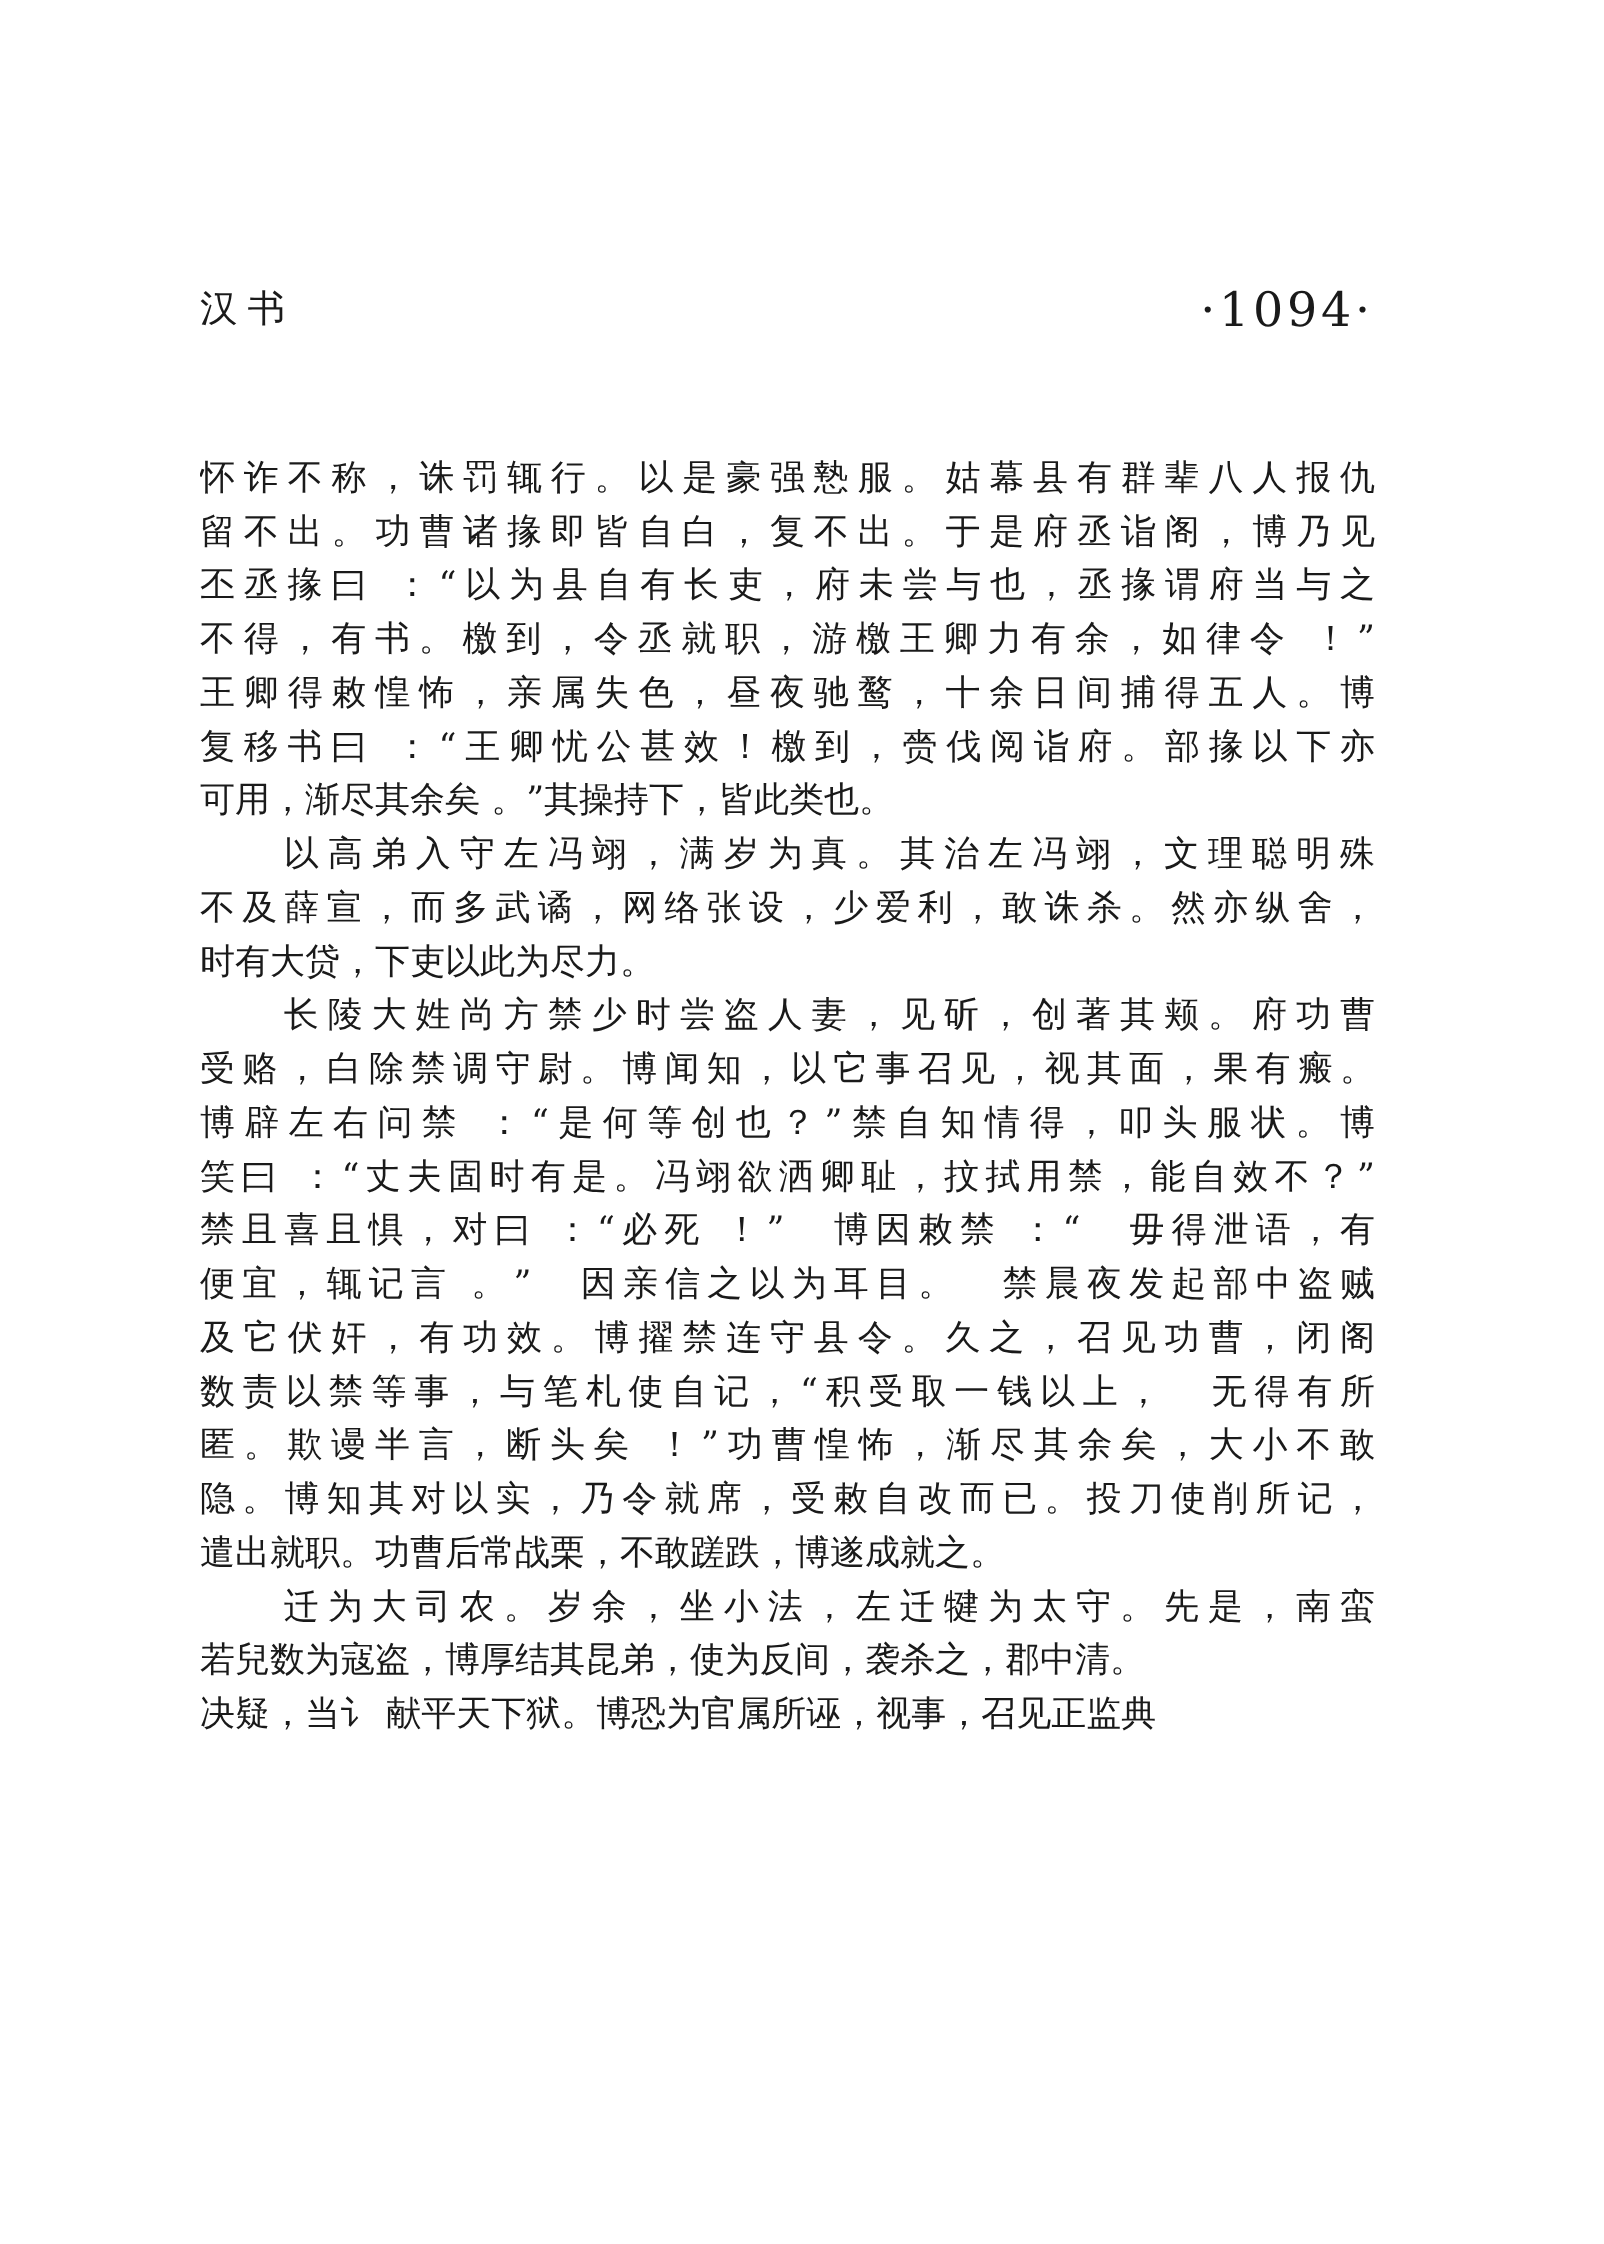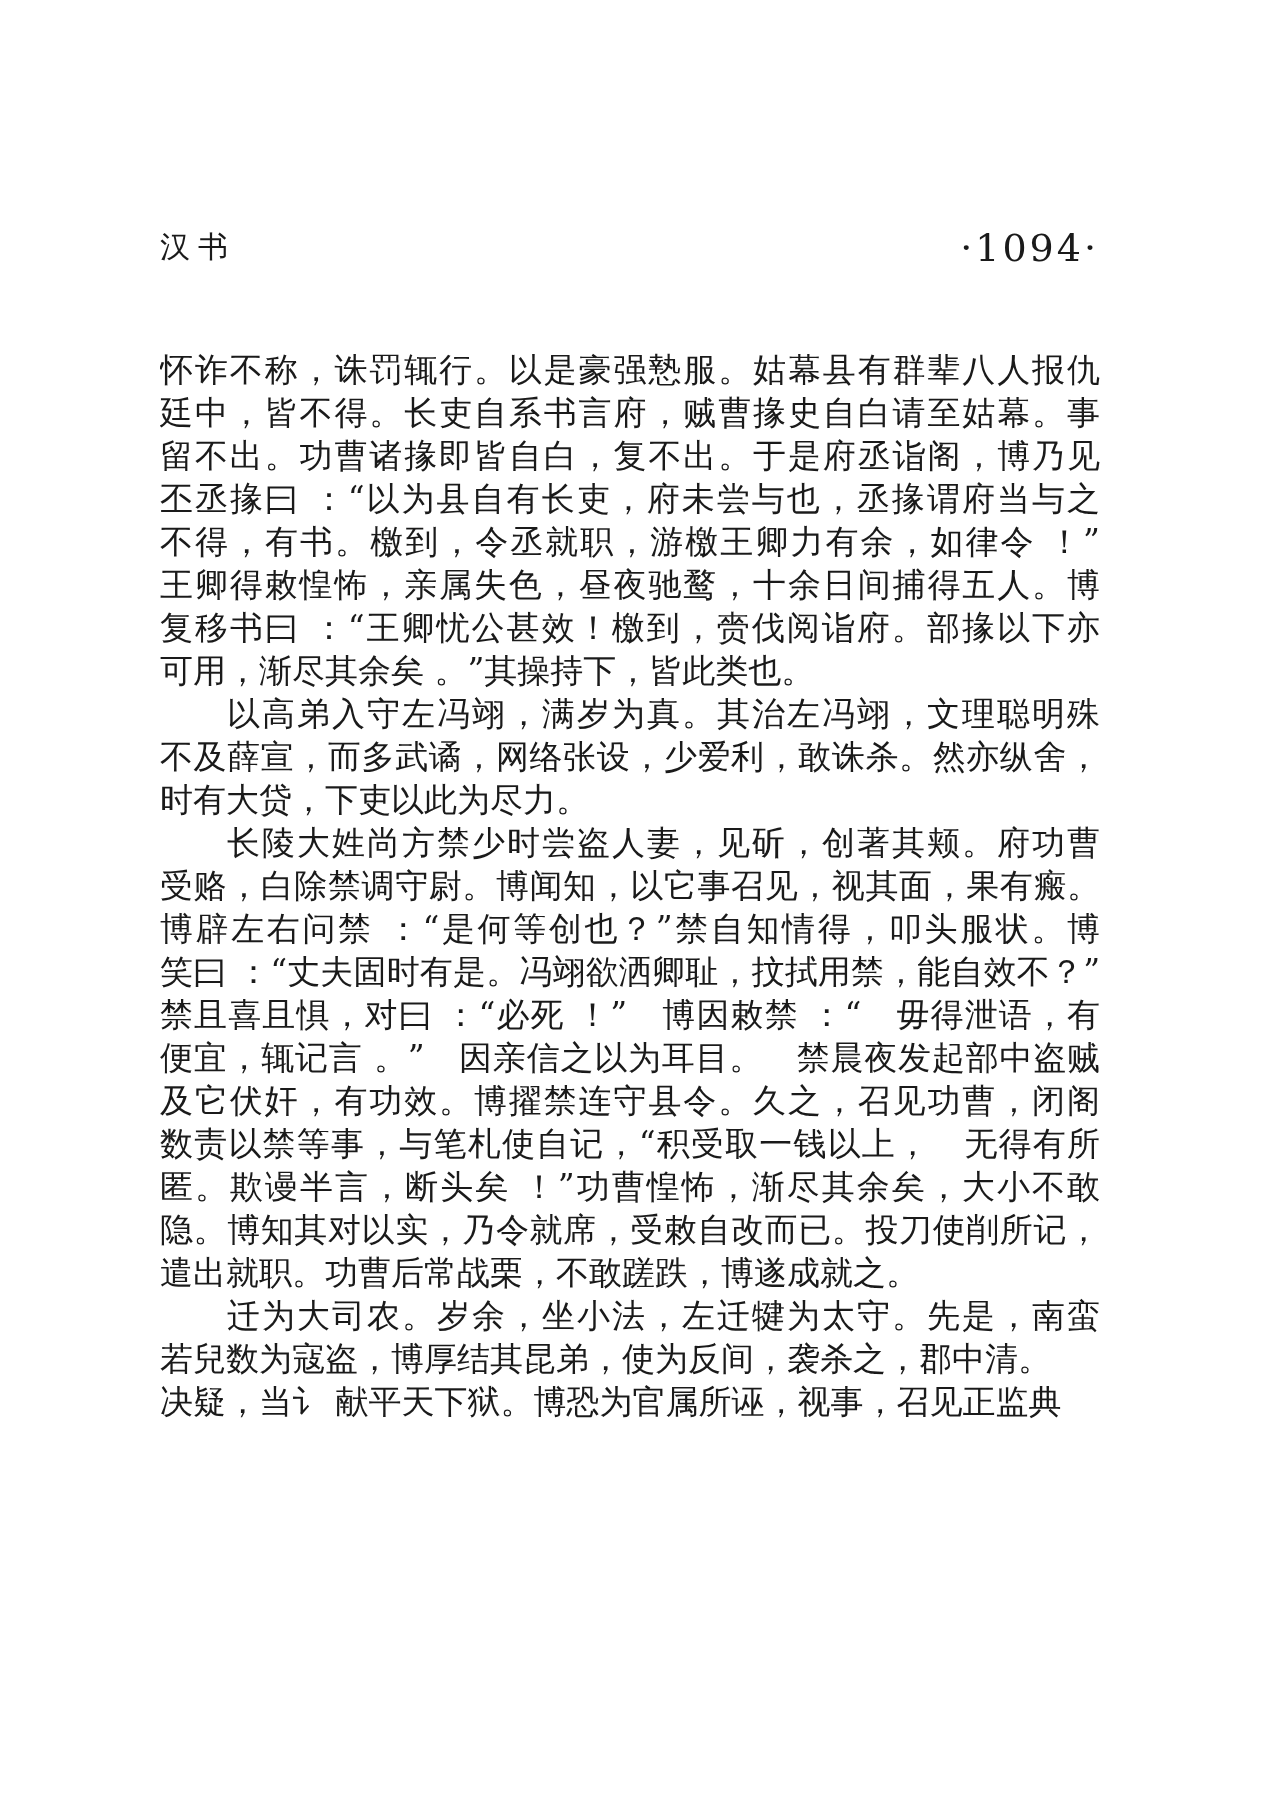--- a/index.html
+++ b/index.html
@@ -32,23 +32,23 @@
     position: absolute;
     top: 226px;
     right: 184px;
     font-size: 38px;
     letter-spacing: 3px;
     white-space: nowrap;
   }
   .text-block {
     position: absolute;
     left: 160px;
-    top: 348px;
+    top: 360px;
     width: 940px;
-    font-size: 33px;
+    font-size: 28px;
     line-height: 43px;
   }
   .line {
     text-align: justify;
     text-align-last: justify;
     height: 43px;
     overflow: hidden;
     white-space: nowrap;
   }
   .line.end {
@@ -59,21 +59,20 @@
   }
 </style>
 </head>
 <body>
 
 <div class="page">
   <div class="book-title">汉书</div>
   <div class="page-number">·1094·</div>
   <div class="text-block" id="text-block">
       <div class="line">怀诈不称，诛罚辄行。以是豪强慹服。姑幕县有群辈八人报仇</div>
-      <div class="line">廷中，皆不得。长吏自系书言府，贼曹掾史自白请至姑幕。事</div>
       <div class="line">留不出。功曹诸掾即皆自白，复不出。于是府丞诣阁，博乃见</div>
       <div class="line">丕丞掾曰 ：“以为县自有长吏，府未尝与也，丞掾谓府当与之</div>
       <div class="line">不得，有书。檄到，令丞就职，游檄王卿力有余，如律令 ！”</div>
       <div class="line">王卿得敕惶怖，亲属失色，昼夜驰鹜，十余日间捕得五人。博</div>
       <div class="line">复移书曰 ：“王卿忧公甚效！檄到，赍伐阅诣府。部掾以下亦</div>
       <div class="line end">可用，渐尽其余矣 。”其操持下，皆此类也。</div>
       <div class="line indent">以高弟入守左冯翊，满岁为真。其治左冯翊，文理聪明殊</div>
       <div class="line">不及薛宣，而多武谲，网络张设，少爱利，敢诛杀。然亦纵舍，</div>
       <div class="line end">时有大贷，下吏以此为尽力。</div>
       <div class="line indent">长陵大姓尚方禁少时尝盗人妻，见斫，创著其颊。府功曹</div>

